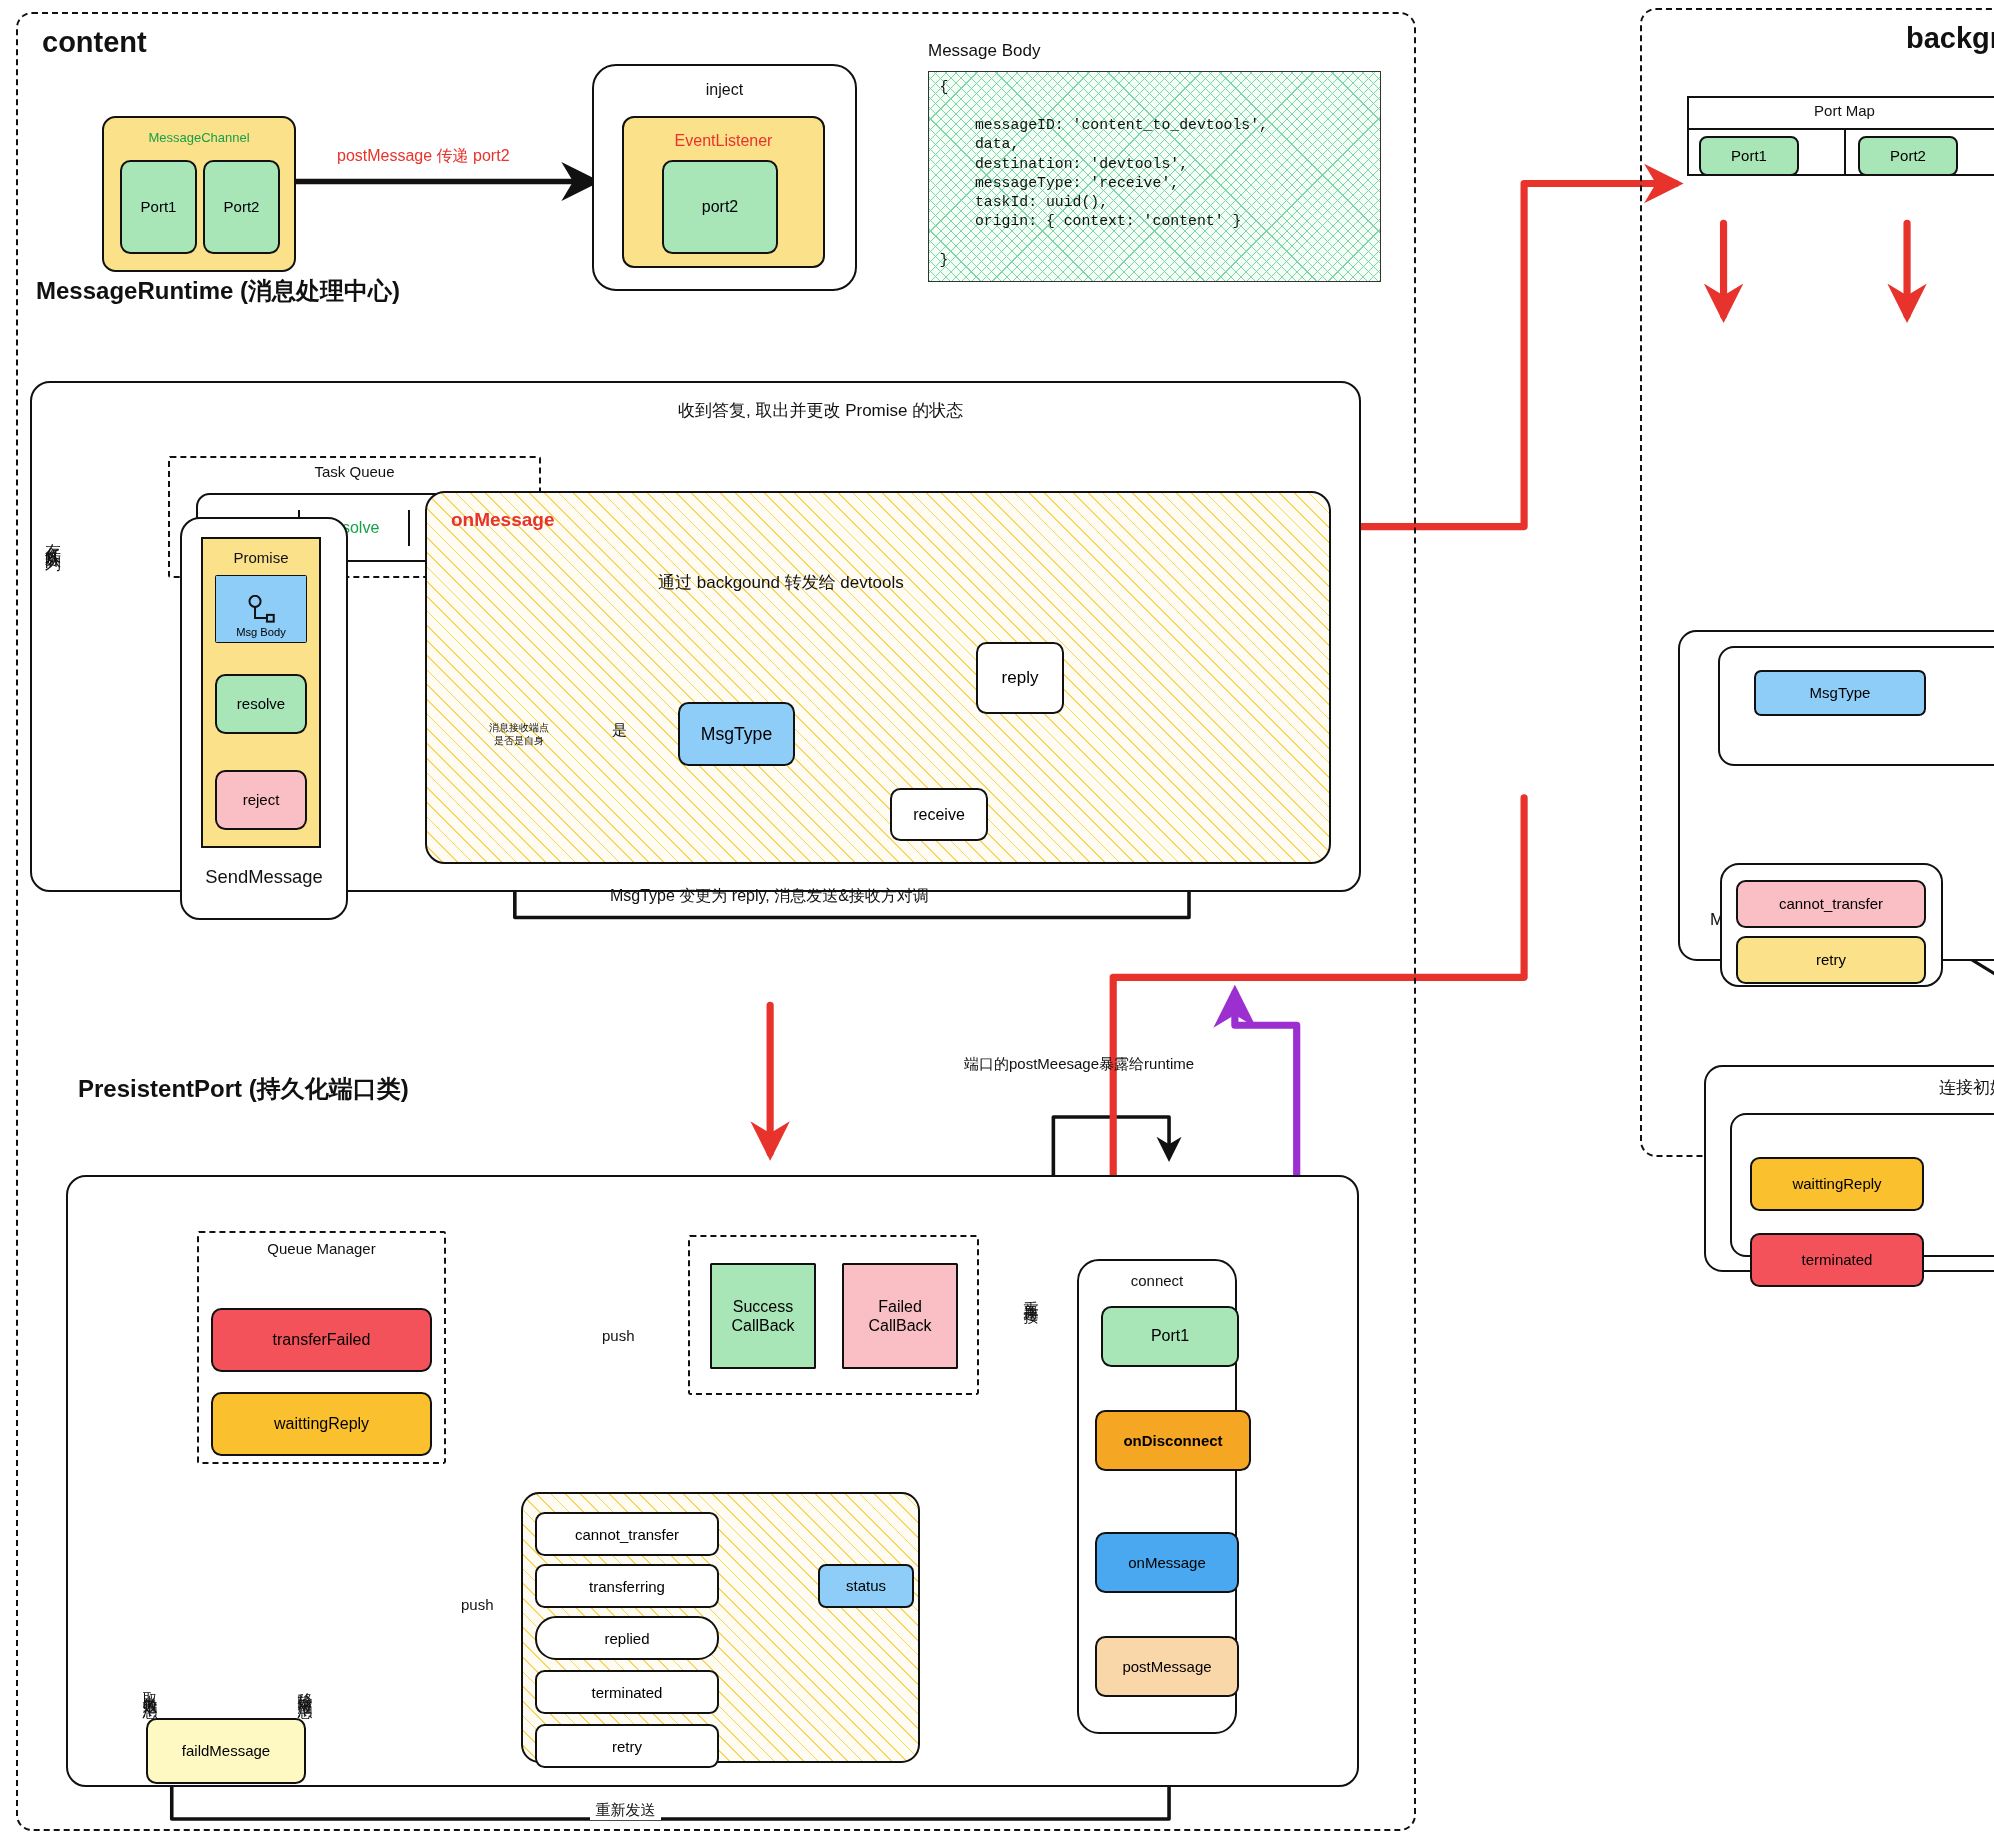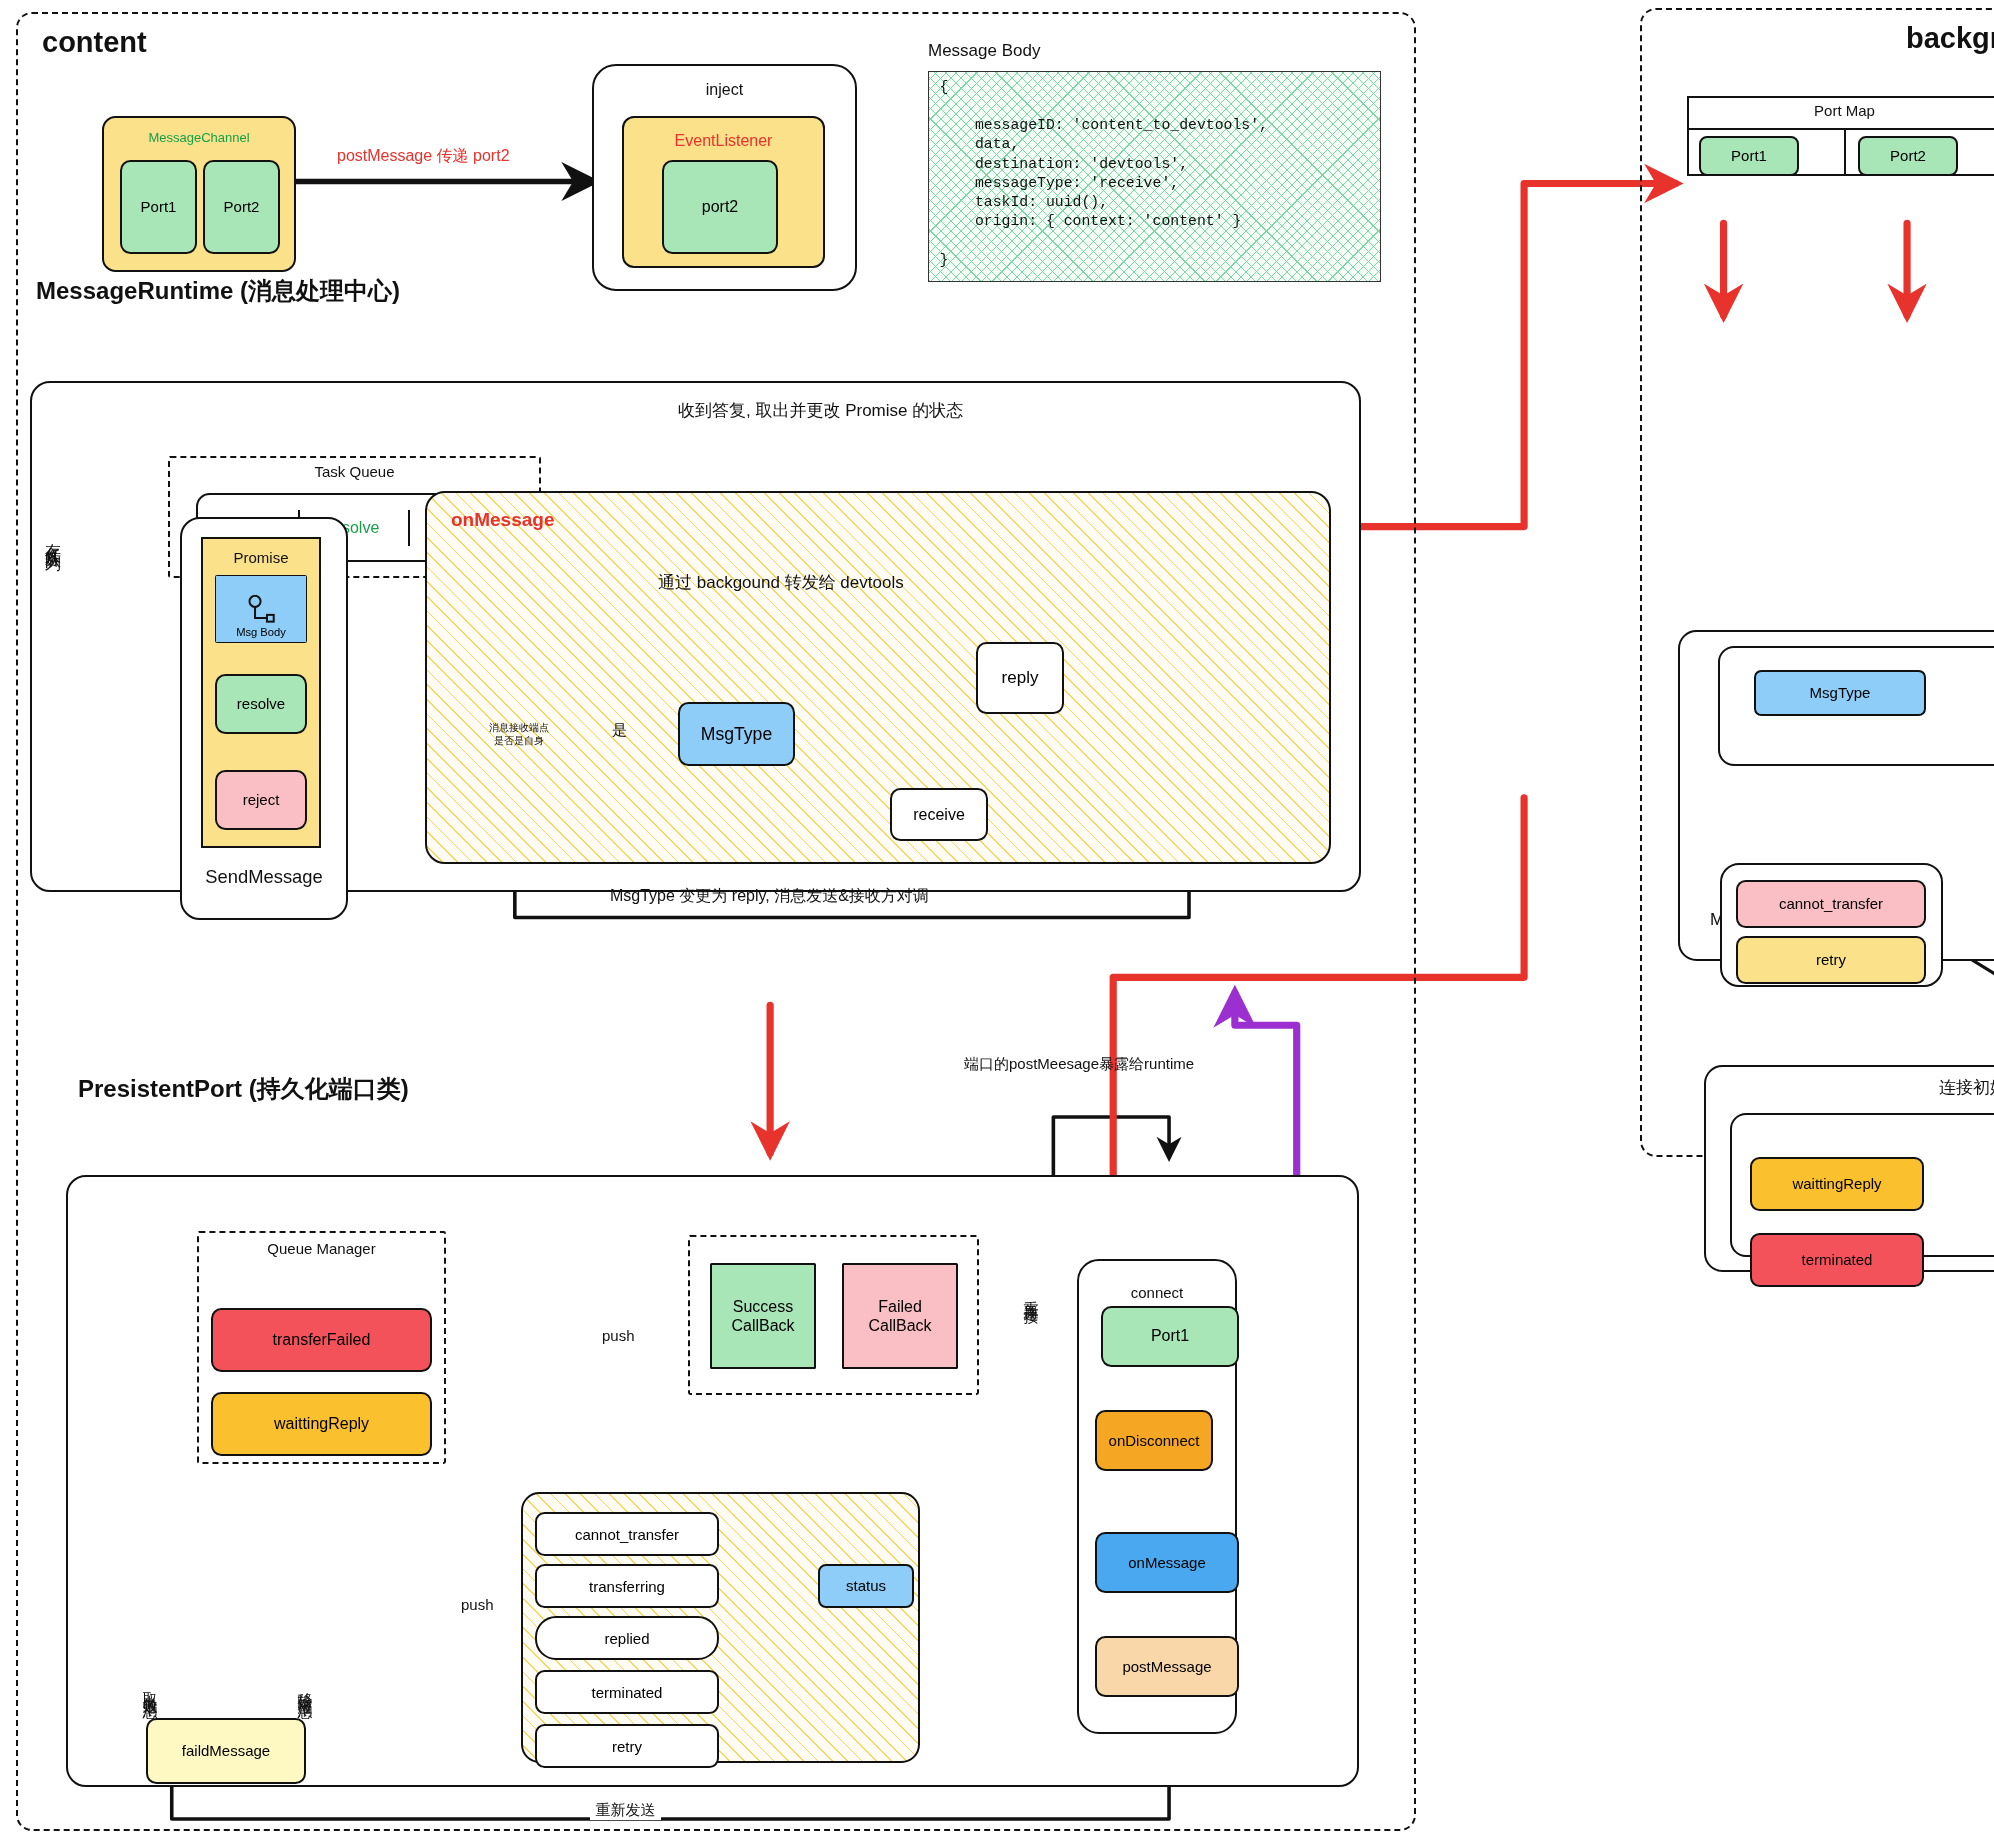--- a/index.html
+++ b/index.html
@@ -233,23 +233,23 @@
   <div class="lbl vert" style="left:140px;top:1680px;font-size:15px;letter-spacing:2.4px;">取出失败消息</div>
   <div class="lbl vert" style="left:295px;top:1680px;font-size:15px;letter-spacing:2.4px;">移除对应消息</div>
 
   <div class="abs dashBoxSq" style="left:688px;top:1235px;width:291px;height:160px;"></div>
   <div class="abs chipSq" style="left:710px;top:1263px;width:106px;height:106px;background:#a8e6b8;font-size:16px;white-space:pre-line;">Success
 CallBack</div>
   <div class="abs chipSq" style="left:842px;top:1263px;width:116px;height:106px;background:#fabfc4;font-size:16px;white-space:pre-line;">Failed
 CallBack</div>
 
   <div class="abs solidBoxThin" style="left:1077px;top:1259px;width:160px;height:475px;border-radius:22px;"></div>
-  <div class="lbl center" style="left:1077px;top:1271px;width:160px;height:19px;font-size:15px;margin-top:12px;">connect</div>
+  <div class="lbl center" style="left:1077px;top:1271px;width:160px;height:19px;font-size:15px;">connect</div>
   <div class="abs chip" style="left:1101px;top:1306px;width:138px;height:61px;background:#a8e6b8;font-size:16px;">Port1</div>
-  <div class="abs chip" style="left:1095px;top:1410px;width:118px;height:61px;background:#f5a623;font-size:15px;">onDisconnect</div>
+  <div class="abs chip" style="left:1095px;top:1410px;width:156px;height:61px;background:#f5a623;font-size:15px;font-weight:bold;">onDisconnect</div>
   <div class="abs chip" style="left:1095px;top:1532px;width:144px;height:61px;background:#49a8ef;font-size:15px;">onMessage</div>
   <div class="abs chip" style="left:1095px;top:1636px;width:144px;height:61px;background:#fad7a8;font-size:15px;">postMessage</div>
   <div class="lbl vert" style="left:1021px;top:1289px;font-size:15px;letter-spacing:2.4px;">重新连接</div>
   <div class="lbl" style="left:964px;top:1055px;font-size:15px;">端口的postMeesage暴露给runtime</div>
 
   <div class="abs hatchYellow" style="left:521px;top:1492px;width:399px;height:271px;border:2.8px solid #111;border-radius:18.4px;"></div>
   <div class="abs plainBox" style="left:535px;top:1512px;width:184px;height:44px;border-radius:9.6px;font-size:15px;">cannot_transfer</div>
   <div class="abs plainBox" style="left:535px;top:1564px;width:184px;height:44px;border-radius:9.6px;font-size:15px;">transferring</div>
   <div class="abs plainBox" style="left:535px;top:1616px;width:184px;height:44px;border-radius:21px;font-size:15px;">replied</div>
   <div class="abs plainBox" style="left:535px;top:1670px;width:184px;height:44px;border-radius:9.6px;font-size:15px;">terminated</div>

